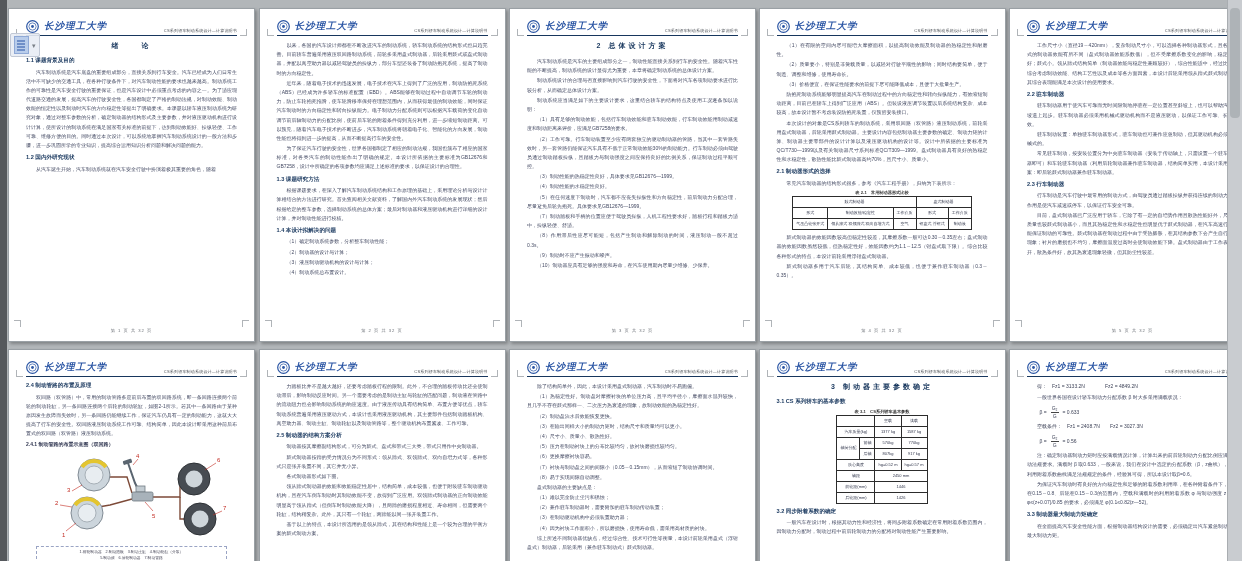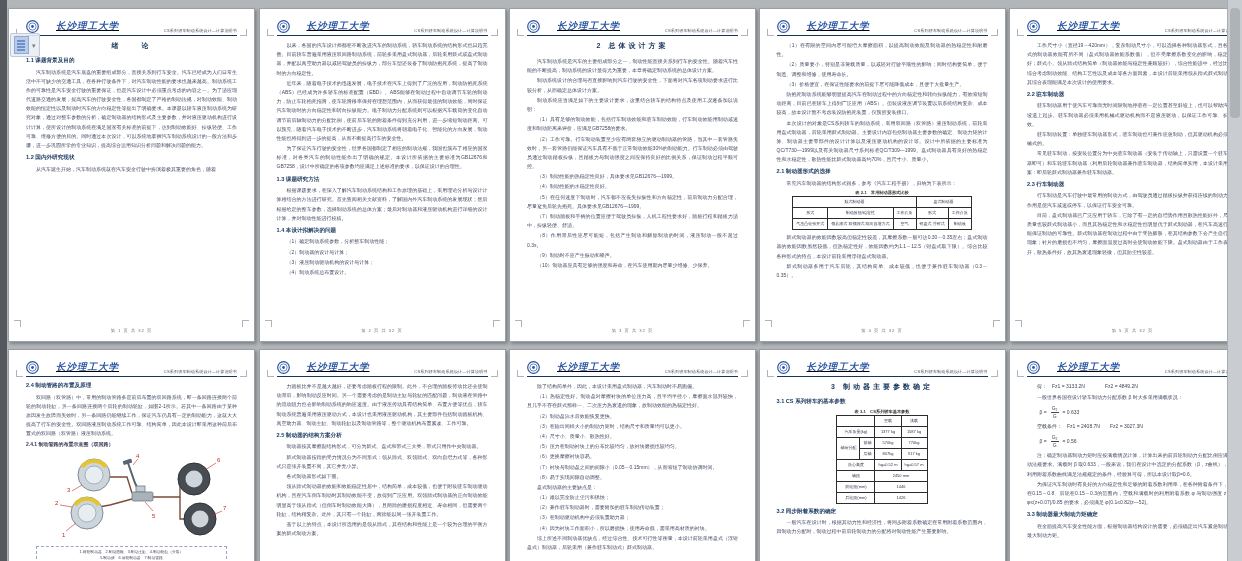--- a/index.html
+++ b/index.html
@@ -14,21 +14,21 @@
     background:rgba(232,236,244,.9);border:1px solid #c2c9d6;border-radius:2px;padding:2px 3px;cursor:pointer;}
   #paste-btn .doc{width:13px;height:16px;background:#b9cdeb;border:1px solid #8fa9d6;position:relative;}
   #paste-btn .doc:before{content:"";position:absolute;left:2px;top:3px;width:8px;height:1.5px;background:#6f8fc8;
     box-shadow:0 3px 0 #6f8fc8,0 6px 0 #6f8fc8,0 9px 0 #6f8fc8;}
   #paste-btn .arr{font-size:7px;color:#7a8087;line-height:1;}
   
   .page{position:absolute;width:247px;height:334px;background:#fff;border:1px solid #9aa0a5;
     box-shadow:2px 2px 3px rgba(0,0,0,.28);box-sizing:border-box;padding:11px 17px 0 17px;overflow:hidden;}
   .p-head{display:flex;justify-content:space-between;align-items:flex-end;
     border-bottom:1.6px solid #17365d;padding-bottom:2px;margin-bottom:5px;position:relative;}
-  .p-head .lg{display:flex;align-items:center;gap:17px;text-decoration:underline;}
+  .p-head .lg{display:flex;align-items:center;gap:5px;}
   .p-head .school{font-family:"DejaVu Serif","Liberation Serif",serif;font-style:italic;font-weight:bold;
     color:#2a55a4;font-size:9.5px;letter-spacing:1px;white-space:nowrap;}
   .p-head .doc-t{font-size:4px;color:#4a4f55;letter-spacing:.2px;white-space:nowrap;}
   .cm{position:absolute;width:6px;height:6px;border-color:#b0b4b8;}
   .cm.hl{left:-10px;bottom:-1px;border-left:1px solid #b0b4b8;border-bottom:1px solid #b0b4b8;}
   .cm.hr{right:-10px;bottom:-1px;border-right:1px solid #b0b4b8;border-bottom:1px solid #b0b4b8;}
   .cm.fl{left:5px;bottom:14px;border-top:1px solid #b0b4b8;border-right:1px solid #b0b4b8;}
   .cm.fr{right:5px;bottom:14px;border-top:1px solid #b0b4b8;border-left:1px solid #b0b4b8;}
   .b-title{text-align:center;font-size:7px;font-weight:bold;color:#17365d;letter-spacing:3px;margin:5px 0 6px;}
   .b-h2{font-size:5.6px;font-weight:bold;color:#17365d;margin:4px 0 2.5px;}

